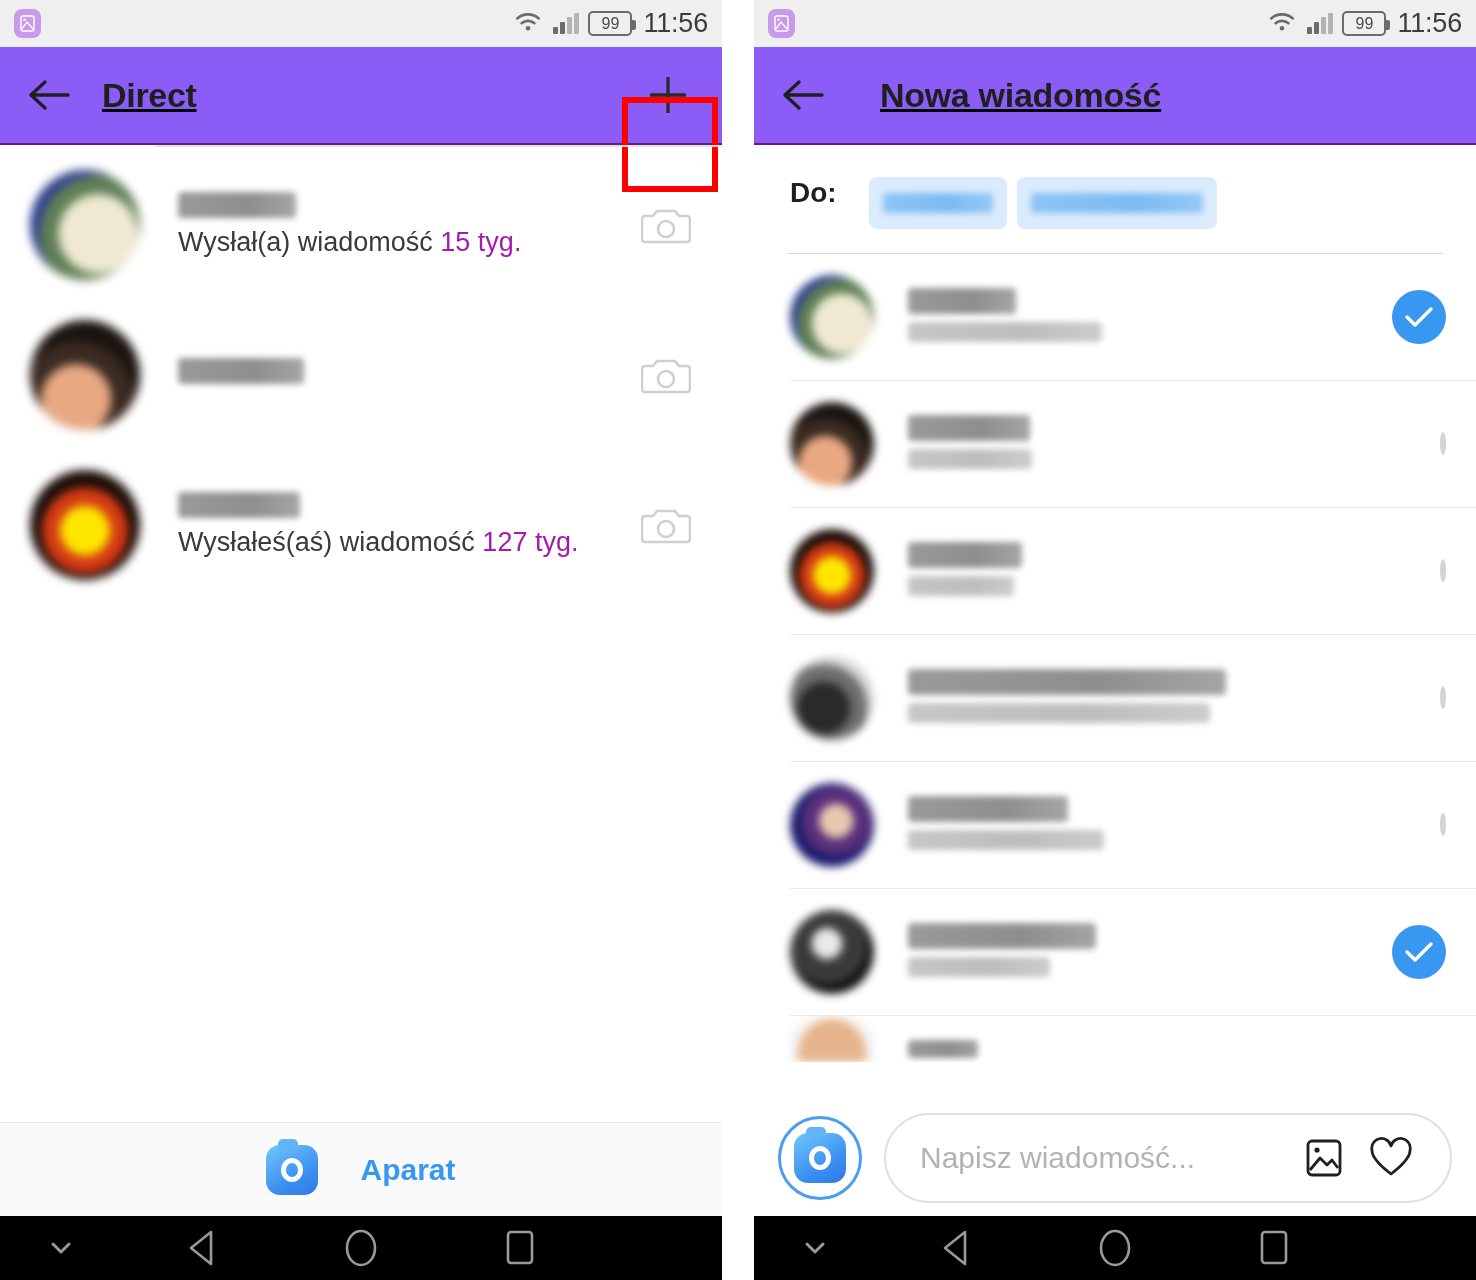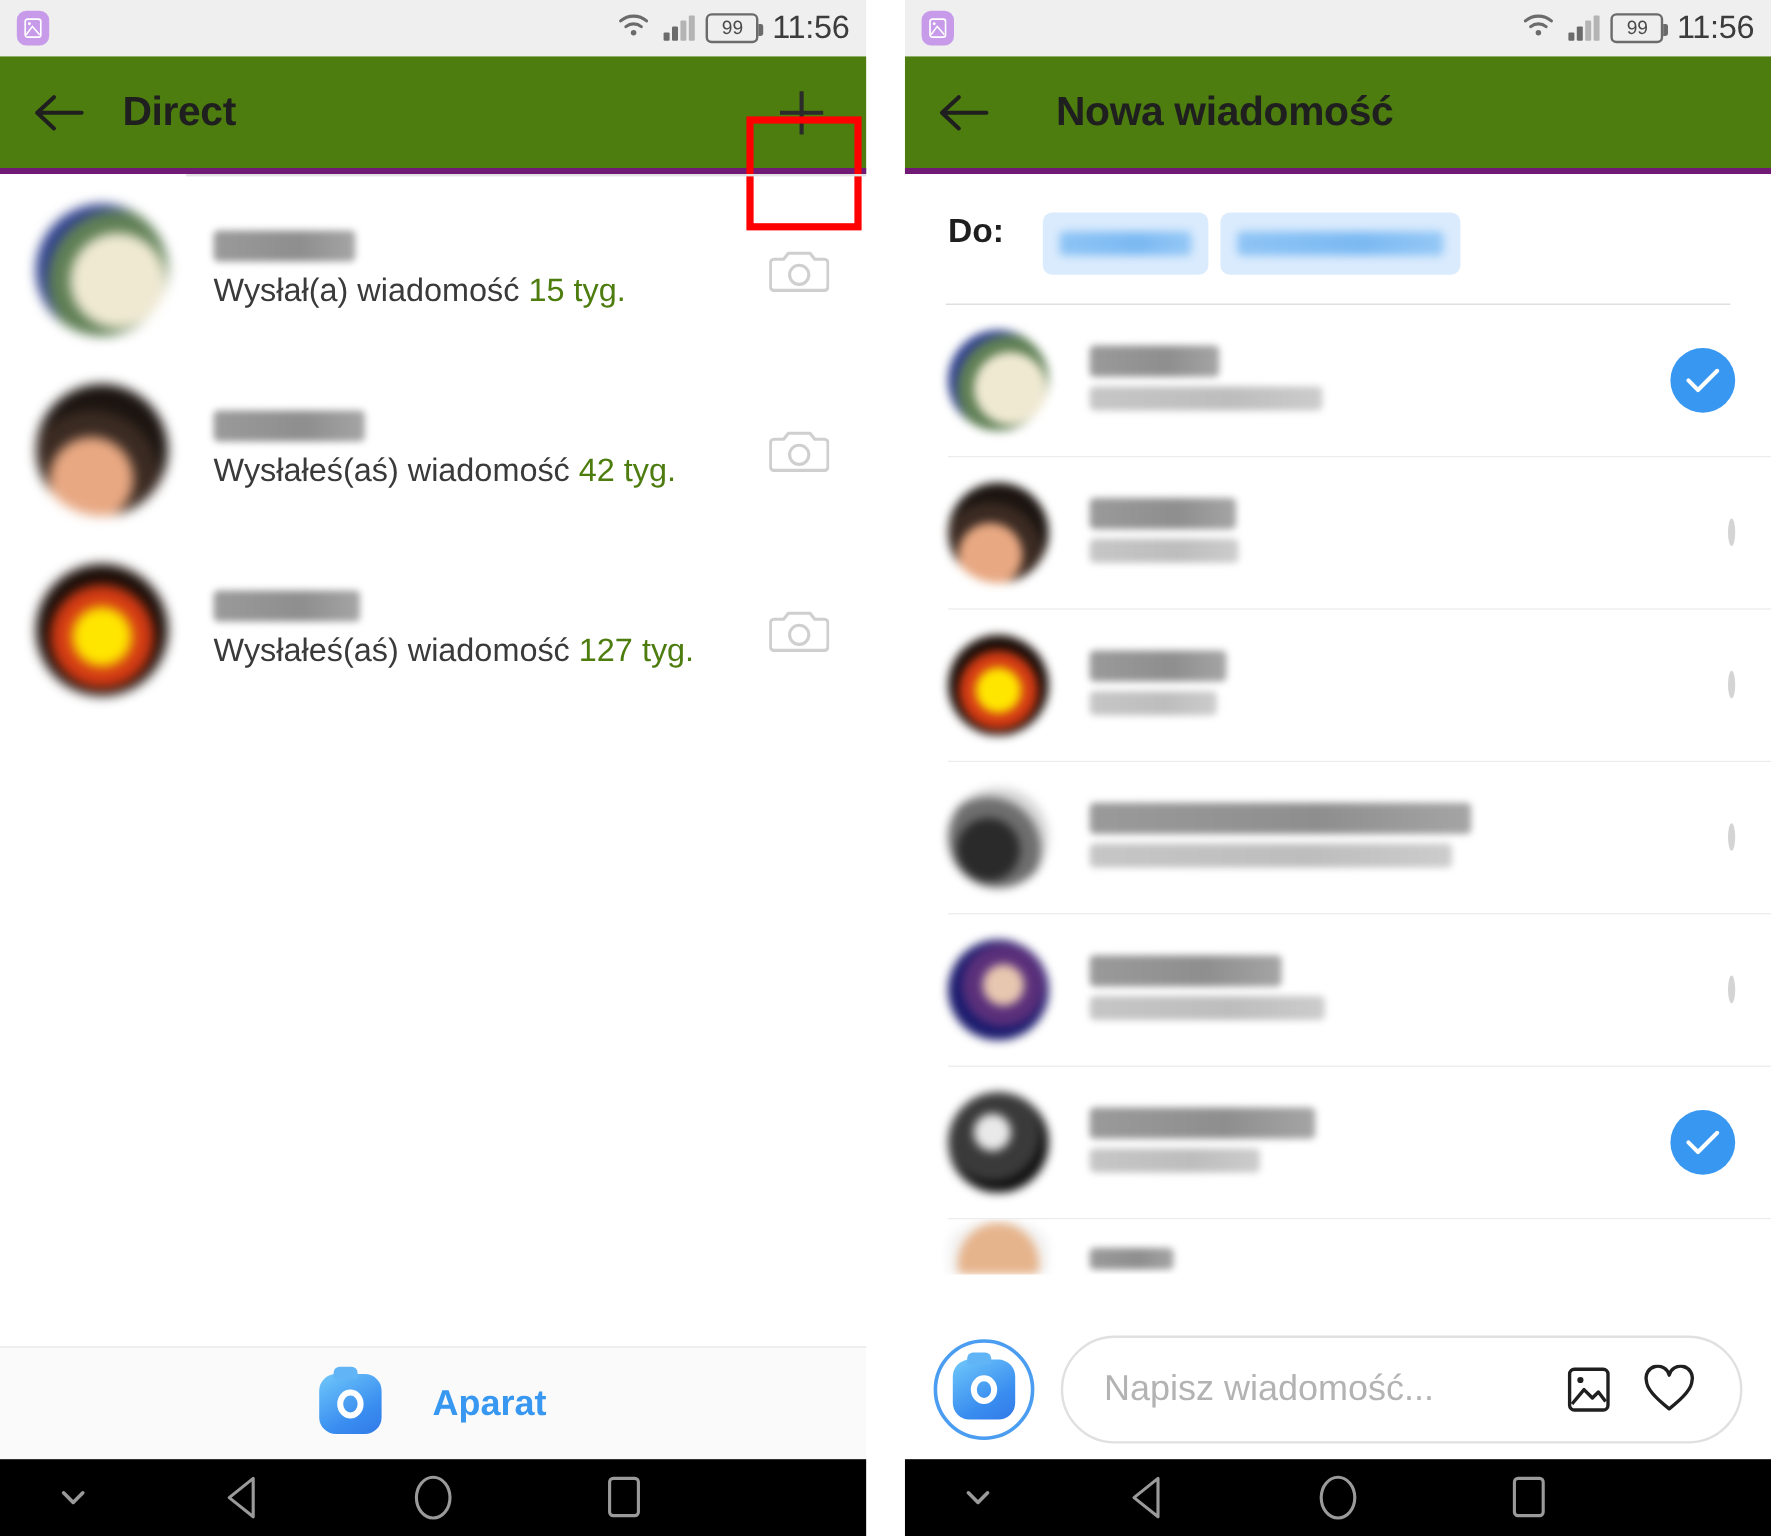--- a/index.html
+++ b/index.html
@@ -49,23 +49,24 @@
   .battery span { font-size: 16px; color:#4a4a4a; line-height:1; font-weight:500;}
   .bars { display:flex; align-items:flex-end; gap:2px; height:20px;}
   .bars i { display:block; width:5px; background:#6b6b6b; border-radius:1px; }
   .bars i:nth-child(1){ height:7px; }
   .bars i:nth-child(2){ height:12px; }
   .bars i:nth-child(3){ height:17px; background:#b4b4b4;}
   .bars i:nth-child(4){ height:21px; background:#b4b4b4;}
 
   
   .appbar {
-    position: relative; height: 98px; background: #4d7c0f;
+    position: relative; height: 98px; background: #8b5cf6;
     display:flex; align-items:center; padding: 0 22px;
-    border-bottom: 5px solid #701a75;
+    border-bottom: 2px solid #701a75;
+    text-decoration: underline;
   }
   .back-arrow { width:54px; height:54px; display:flex; align-items:center; justify-content:center; }
   .appbar-title {
     font-size: 34px; font-weight: 700; color: #1f1f1f; margin-left: 26px;
     letter-spacing: -0.3px;
   }
   .appbar-title.centered { margin-left: 50px; }
   .plus-btn {
     margin-left:auto; width:64px; height:64px;
     display:flex; align-items:center; justify-content:center;
@@ -94,21 +95,21 @@
   .redacted {
     display:inline-block; border-radius:4px;
     background: linear-gradient(90deg,#9a9a9a,#8e8e8e 60%,#a5a5a5);
     filter: blur(3.2px);
     height: 26px;
   }
   .thread-name { margin-bottom: 8px; height:27px; }
   .thread-sub {
     font-size: 27px; color:#3a3a3a; white-space:nowrap;
   }
-  .thread-sub .time { color:#4d7c0f; }
+  .thread-sub .time { color:#a21caf; }
   .row-camera { margin-left:auto; width:60px; display:flex; justify-content:center;}
 
   
   .camera-bar {
     position:absolute; left:0; right:0; bottom:64px; height:94px;
     background:#fafafa; border-top:1px solid #e6e6e6;
     display:flex; align-items:center; justify-content:center; gap:22px;
   }
   .cam-ig {
     width:52px; height:50px; border-radius:14px;
@@ -276,24 +277,20 @@
             </svg>
         </span>
       </div>
 
       <div class="thread-row">
         <div class="avatar">
           <span class="av-fill" style="background:radial-gradient(circle at 42% 72%, #e8a882 0 34%, #3a2a22 35% 56%, #1b1410 57% 100%);"></span>
         </div>
         <div class="thread-body">
           <div class="thread-name"><span class="redacted" style="width:126px"></span></div>
-          <div class="thread-sub">
-            <span>Wysłałeś(aś) wiadomość</span>
-            <span class="time">42 tyg.</span>
-          </div>
         </div>
         <span class="row-camera">
           <svg width="50" height="42" viewBox="0 0 50 42">
               <path d="M4 12h8l4-5h18l4 5h8a3 3 0 0 1 3 3v20a3 3 0 0 1-3 3H4a3 3 0 0 1-3-3V15a3 3 0 0 1 3-3z" fill="none" stroke="#cfcfcf" stroke-width="2.6" stroke-linejoin="round"></path>
               <circle cx="25" cy="25" r="8" fill="none" stroke="#cfcfcf" stroke-width="2.6"></circle>
             </svg>
         </span>
       </div>
 
       <div class="thread-row">

